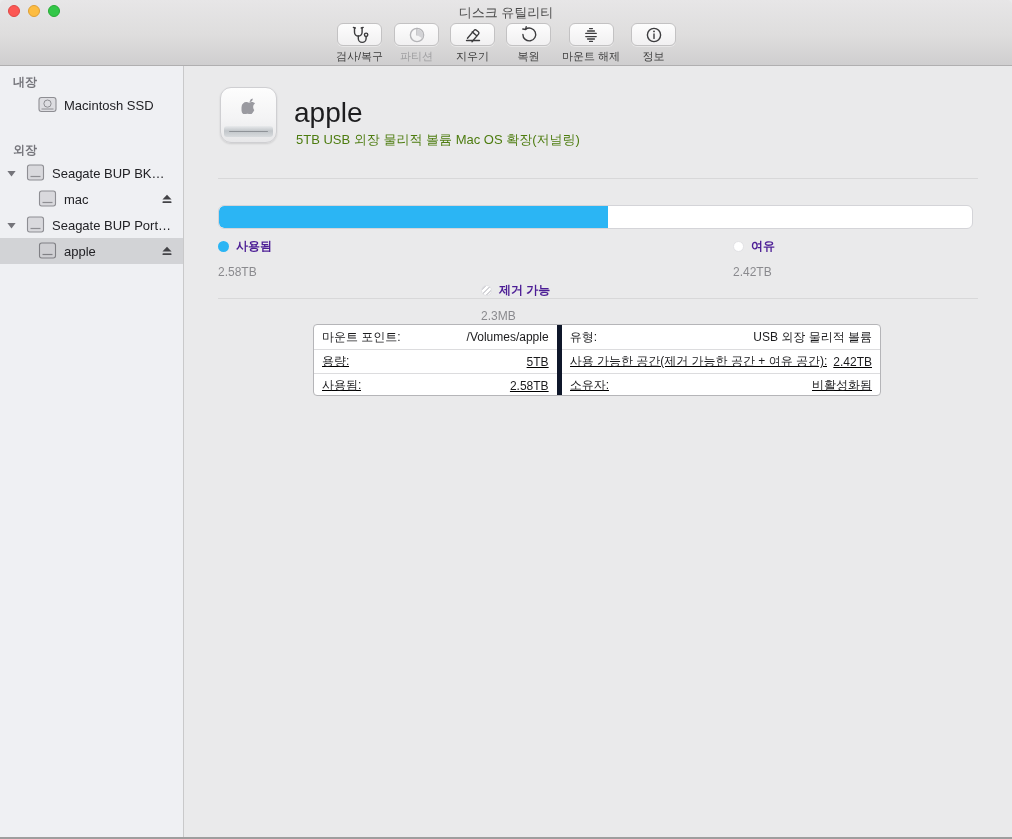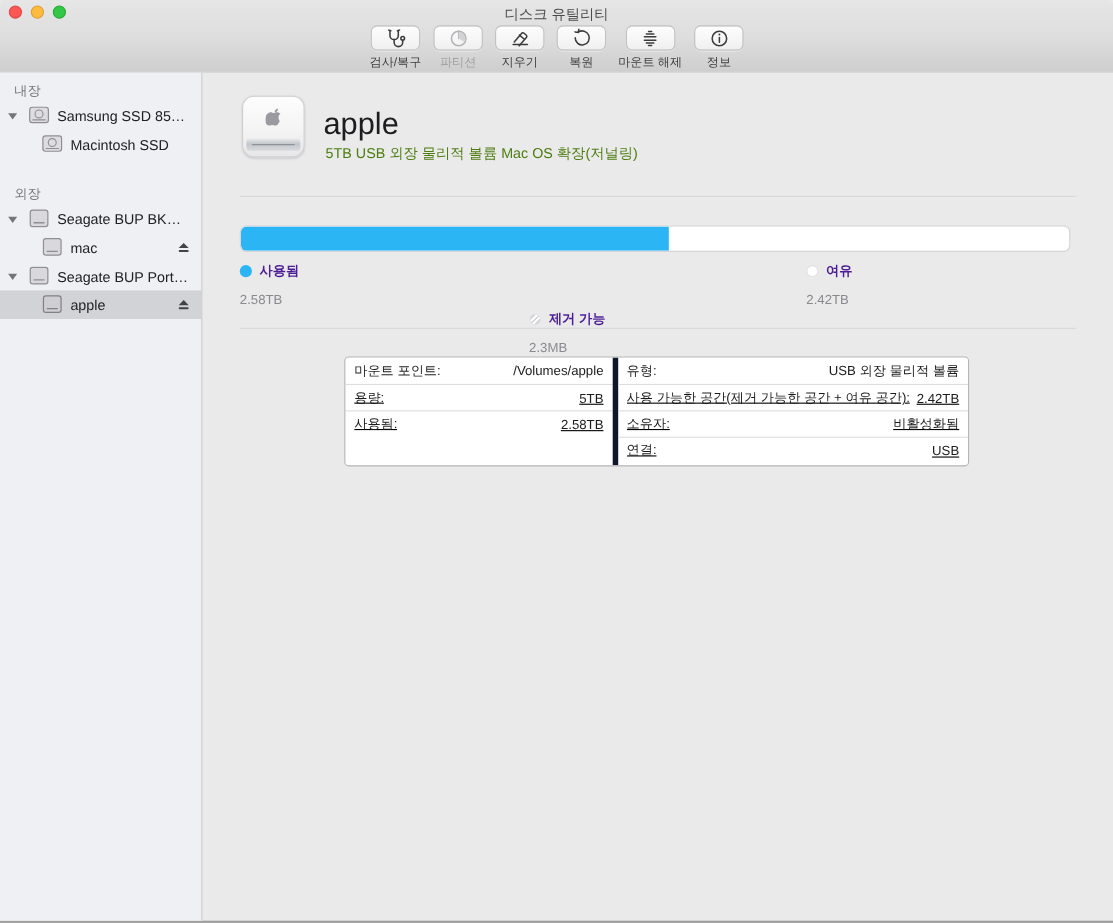--- a/index.html
+++ b/index.html
@@ -27,21 +27,21 @@
   .tb-label { font-size:11px; color:#3d3d3d; white-space:nowrap; }
   .tb-item.disabled .tb-label { color:#9f9fa1; }
   .tb-icon { stroke:#3c3c3e; fill:none; stroke-width:1.4; stroke-linecap:round; stroke-linejoin:round; }
   .tb-item.disabled .tb-icon { stroke:#b4b4b7; }
   .tb-item.disabled .tb-icon .fillpart { fill:#d3d3d6; }
 
   
   .sidebar { position:absolute; top:66px; left:0; width:184px; height:771px;
     background:#eff0f3; border-right:1px solid #c9c9ca; padding-top:8px; }
   .sb-section-label { height:16px; line-height:16px; padding-left:13px; font-size:12px;
-    font-weight:400; color:#76767c; margin-bottom:2px; }
+    font-weight:700; color:#76767c; margin-bottom:2px; }
   .sb-section-label.second { margin-top:24px; }
   .sb-row { position:relative; height:26px; display:flex; align-items:center; cursor:default; }
   .sb-row.selected { background:#d2d3d6; }
   .sb-disclosure { position:absolute; left:6px; top:8px; width:11px; height:11px; }
   .sb-icon { position:absolute; top:4px; width:19px; height:17px; }
   .lvl0 .sb-icon { left:26px; }
   .lvl1 .sb-icon { left:38px; }
   .sb-name { font-size:13px; color:#222226; white-space:nowrap; overflow:hidden; }
   .lvl0 .sb-name { margin-left:52px; }
   .lvl1 .sb-name { margin-left:64px; }
@@ -74,21 +74,21 @@
   .legend-group { position:absolute; top:172px; }
   .lg0 { left:33px; } .lg1 { left:296px;margin-top:44px; } .lg2 { left:548px; }
   .legend-head { display:flex; align-items:center; gap:7px; }
   .legend-dot { width:11px; height:11px; border-radius:50%; }
   .legend-dot.striped { background:repeating-linear-gradient(135deg,#ffffff 0 2px,#d4d4d8 2px 3.5px);
     border:1px solid #e2e2e5; }
   .legend-dot.free { background:#ffffff; border:1px solid #e2e2e5; }
   .legend-label { font-size:12px; font-weight:bold; color:#4c1d95; white-space:nowrap; }
   .legend-value { margin-top:10px; font-size:12px; color:#8a8a8e; }
 
-  .details { position:absolute; left:128px; top:258px; width:568px; height:100px;
+  .details { position:absolute; left:128px; top:258px; width:568px; height:72px;
     background:#ffffff; border:1px solid #b5b5b8; border-radius:4px;
     display:grid; grid-template-columns:1fr 1fr; overflow:hidden; }
   .dcol.right { border-left:5px solid #0f172a; }
   .drow { height:24px; display:flex; align-items:center; justify-content:space-between;
     padding:0 8px; gap:6px; }
   .drow + .drow { border-top:1px solid #dcdcde;text-decoration:underline; }
   .dlabel { font-size:12px; color:#1b1b1d; white-space:nowrap; overflow:hidden; }
   .dvalue { font-size:12px; color:#1b1b1d; white-space:nowrap; }
 </style>
 </head>
@@ -162,74 +162,63 @@
           </svg>
         </div>
         <div class="tb-label">정보</div>
       </div>
     </div>
   </div>
 
   <div class="sidebar">
     <div class="sb-section-label">내장</div>
 
+
+    <div class="sb-row lvl1">
+      <svg class="sb-icon" viewBox="0 0 19 17">
+        <rect x="1" y="1.5" width="17" height="14" rx="2.4" fill="#dddde1" stroke="#8e8e93" stroke-width="1.1"></rect>
+        <circle cx="9.5" cy="7.6" r="3.6" fill="none" stroke="#8e8e93" stroke-width="1"></circle>
+        <path d="M3.5 13h12" stroke="#8e8e93" stroke-width="1"></path>
+      </svg>
+      <span class="sb-name">Macintosh SSD</span>
+    </div>
+
+    <div class="sb-section-label second">외장</div>
+
     <div class="sb-row lvl0">
       <svg class="sb-disclosure" viewBox="0 0 12 12">
           <path d="M1.5 3.2h9L6 9.4z" fill="#74747a"></path>
         </svg>
       <svg class="sb-icon" viewBox="0 0 19 17">
-        <rect x="1" y="1.5" width="17" height="14" rx="2.4" fill="#dddde1" stroke="#8e8e93" stroke-width="1.1"></rect>
-        <circle cx="9.5" cy="7.6" r="3.6" fill="none" stroke="#8e8e93" stroke-width="1"></circle>
-        <path d="M3.5 13h12" stroke="#8e8e93" stroke-width="1"></path>
-      </svg>
-      <span class="sb-name">Samsung SSD 85…</span>
+        <rect x="1.5" y="1" width="16" height="15" rx="2.2" fill="#d9d9dd" stroke="#8e8e93" stroke-width="1.1"></rect>
+        <path d="M4.5 12.5h10" stroke="#8e8e93" stroke-width="1.2"></path>
+      </svg>
+      <span class="sb-name">Seagate BUP BK…</span>
     </div>
 
     <div class="sb-row lvl1">
       <svg class="sb-icon" viewBox="0 0 19 17">
-        <rect x="1" y="1.5" width="17" height="14" rx="2.4" fill="#dddde1" stroke="#8e8e93" stroke-width="1.1"></rect>
-        <circle cx="9.5" cy="7.6" r="3.6" fill="none" stroke="#8e8e93" stroke-width="1"></circle>
-        <path d="M3.5 13h12" stroke="#8e8e93" stroke-width="1"></path>
-      </svg>
-      <span class="sb-name">Macintosh SSD</span>
-    </div>
-
-    <div class="sb-section-label second">외장</div>
+        <rect x="1.5" y="1" width="16" height="15" rx="2.2" fill="#d9d9dd" stroke="#8e8e93" stroke-width="1.1"></rect>
+        <path d="M4.5 12.5h10" stroke="#8e8e93" stroke-width="1.2"></path>
+      </svg>
+      <span class="sb-name">mac</span>
+      <svg class="sb-eject" viewBox="0 0 16 16">
+        <path d="M2.8 8.6L8 3.2l5.2 5.4z" fill="#434347"></path>
+        <rect x="2.8" y="10.6" width="10.4" height="2" rx="1" fill="#434347"></rect>
+      </svg>
+    </div>
 
     <div class="sb-row lvl0">
       <svg class="sb-disclosure" viewBox="0 0 12 12">
           <path d="M1.5 3.2h9L6 9.4z" fill="#74747a"></path>
         </svg>
       <svg class="sb-icon" viewBox="0 0 19 17">
         <rect x="1.5" y="1" width="16" height="15" rx="2.2" fill="#d9d9dd" stroke="#8e8e93" stroke-width="1.1"></rect>
         <path d="M4.5 12.5h10" stroke="#8e8e93" stroke-width="1.2"></path>
       </svg>
-      <span class="sb-name">Seagate BUP BK…</span>
-    </div>
-
-    <div class="sb-row lvl1">
-      <svg class="sb-icon" viewBox="0 0 19 17">
-        <rect x="1.5" y="1" width="16" height="15" rx="2.2" fill="#d9d9dd" stroke="#8e8e93" stroke-width="1.1"></rect>
-        <path d="M4.5 12.5h10" stroke="#8e8e93" stroke-width="1.2"></path>
-      </svg>
-      <span class="sb-name">mac</span>
-      <svg class="sb-eject" viewBox="0 0 16 16">
-        <path d="M2.8 8.6L8 3.2l5.2 5.4z" fill="#434347"></path>
-        <rect x="2.8" y="10.6" width="10.4" height="2" rx="1" fill="#434347"></rect>
-      </svg>
-    </div>
-
-    <div class="sb-row lvl0">
-      <svg class="sb-disclosure" viewBox="0 0 12 12">
-          <path d="M1.5 3.2h9L6 9.4z" fill="#74747a"></path>
-        </svg>
-      <svg class="sb-icon" viewBox="0 0 19 17">
-        <rect x="1.5" y="1" width="16" height="15" rx="2.2" fill="#d9d9dd" stroke="#8e8e93" stroke-width="1.1"></rect>
-        <path d="M4.5 12.5h10" stroke="#8e8e93" stroke-width="1.2"></path>
-      </svg>
       <span class="sb-name">Seagate BUP Port…</span>
     </div>
 
     <div class="sb-row lvl1 selected">
       <svg class="sb-icon" viewBox="0 0 19 17">
         <rect x="1.5" y="1" width="16" height="15" rx="2.2" fill="#cfcfd3" stroke="#808085" stroke-width="1.1"></rect>
         <path d="M4.5 12.5h10" stroke="#808085" stroke-width="1.2"></path>
       </svg>
       <span class="sb-name">apple</span>
       <svg class="sb-eject" viewBox="0 0 16 16">

